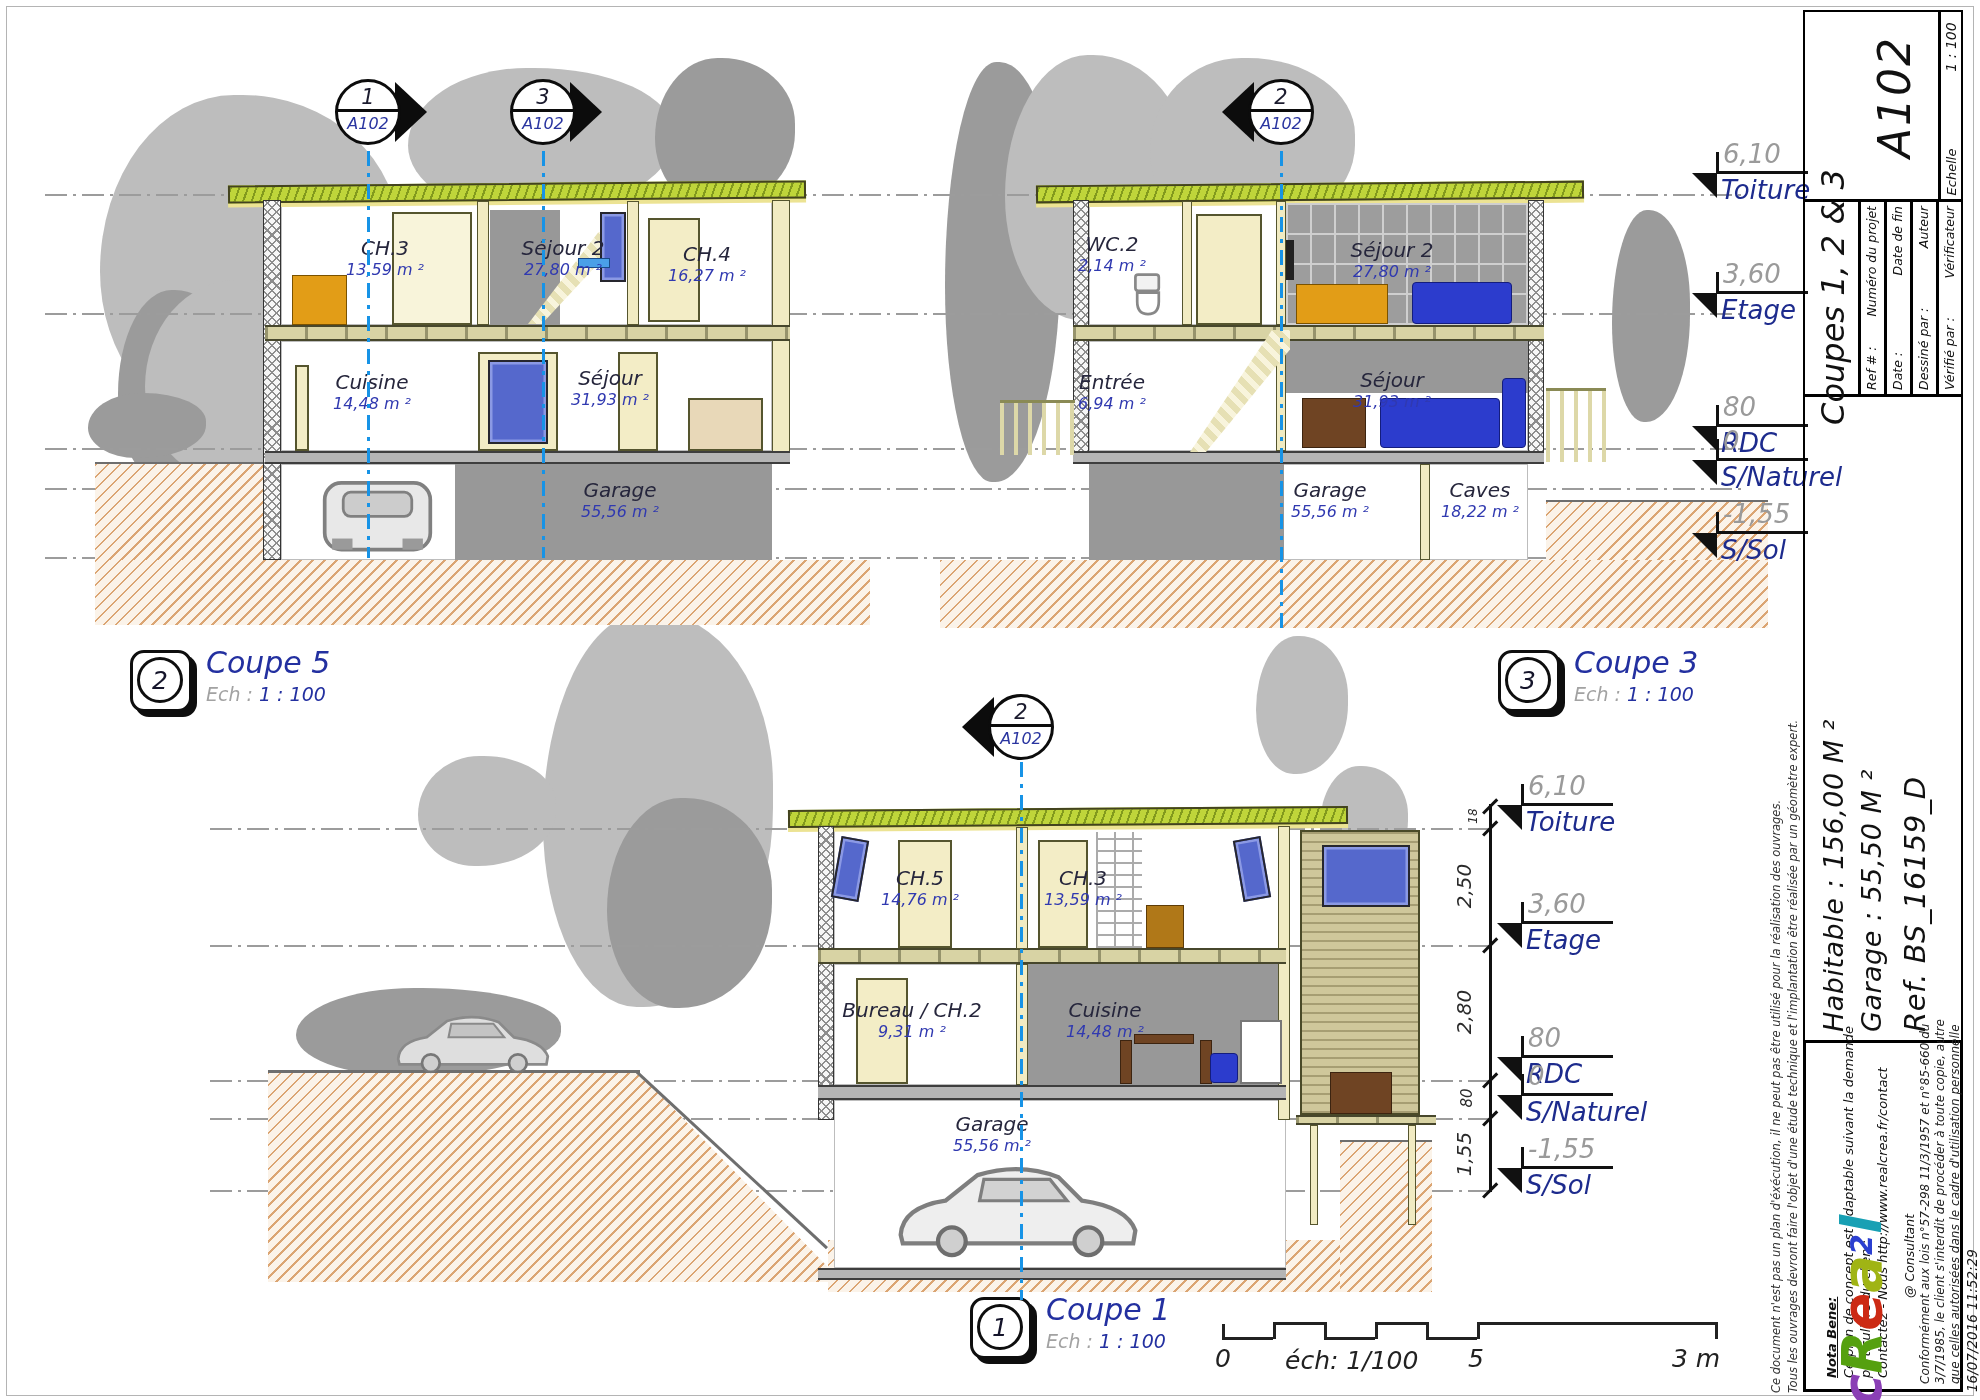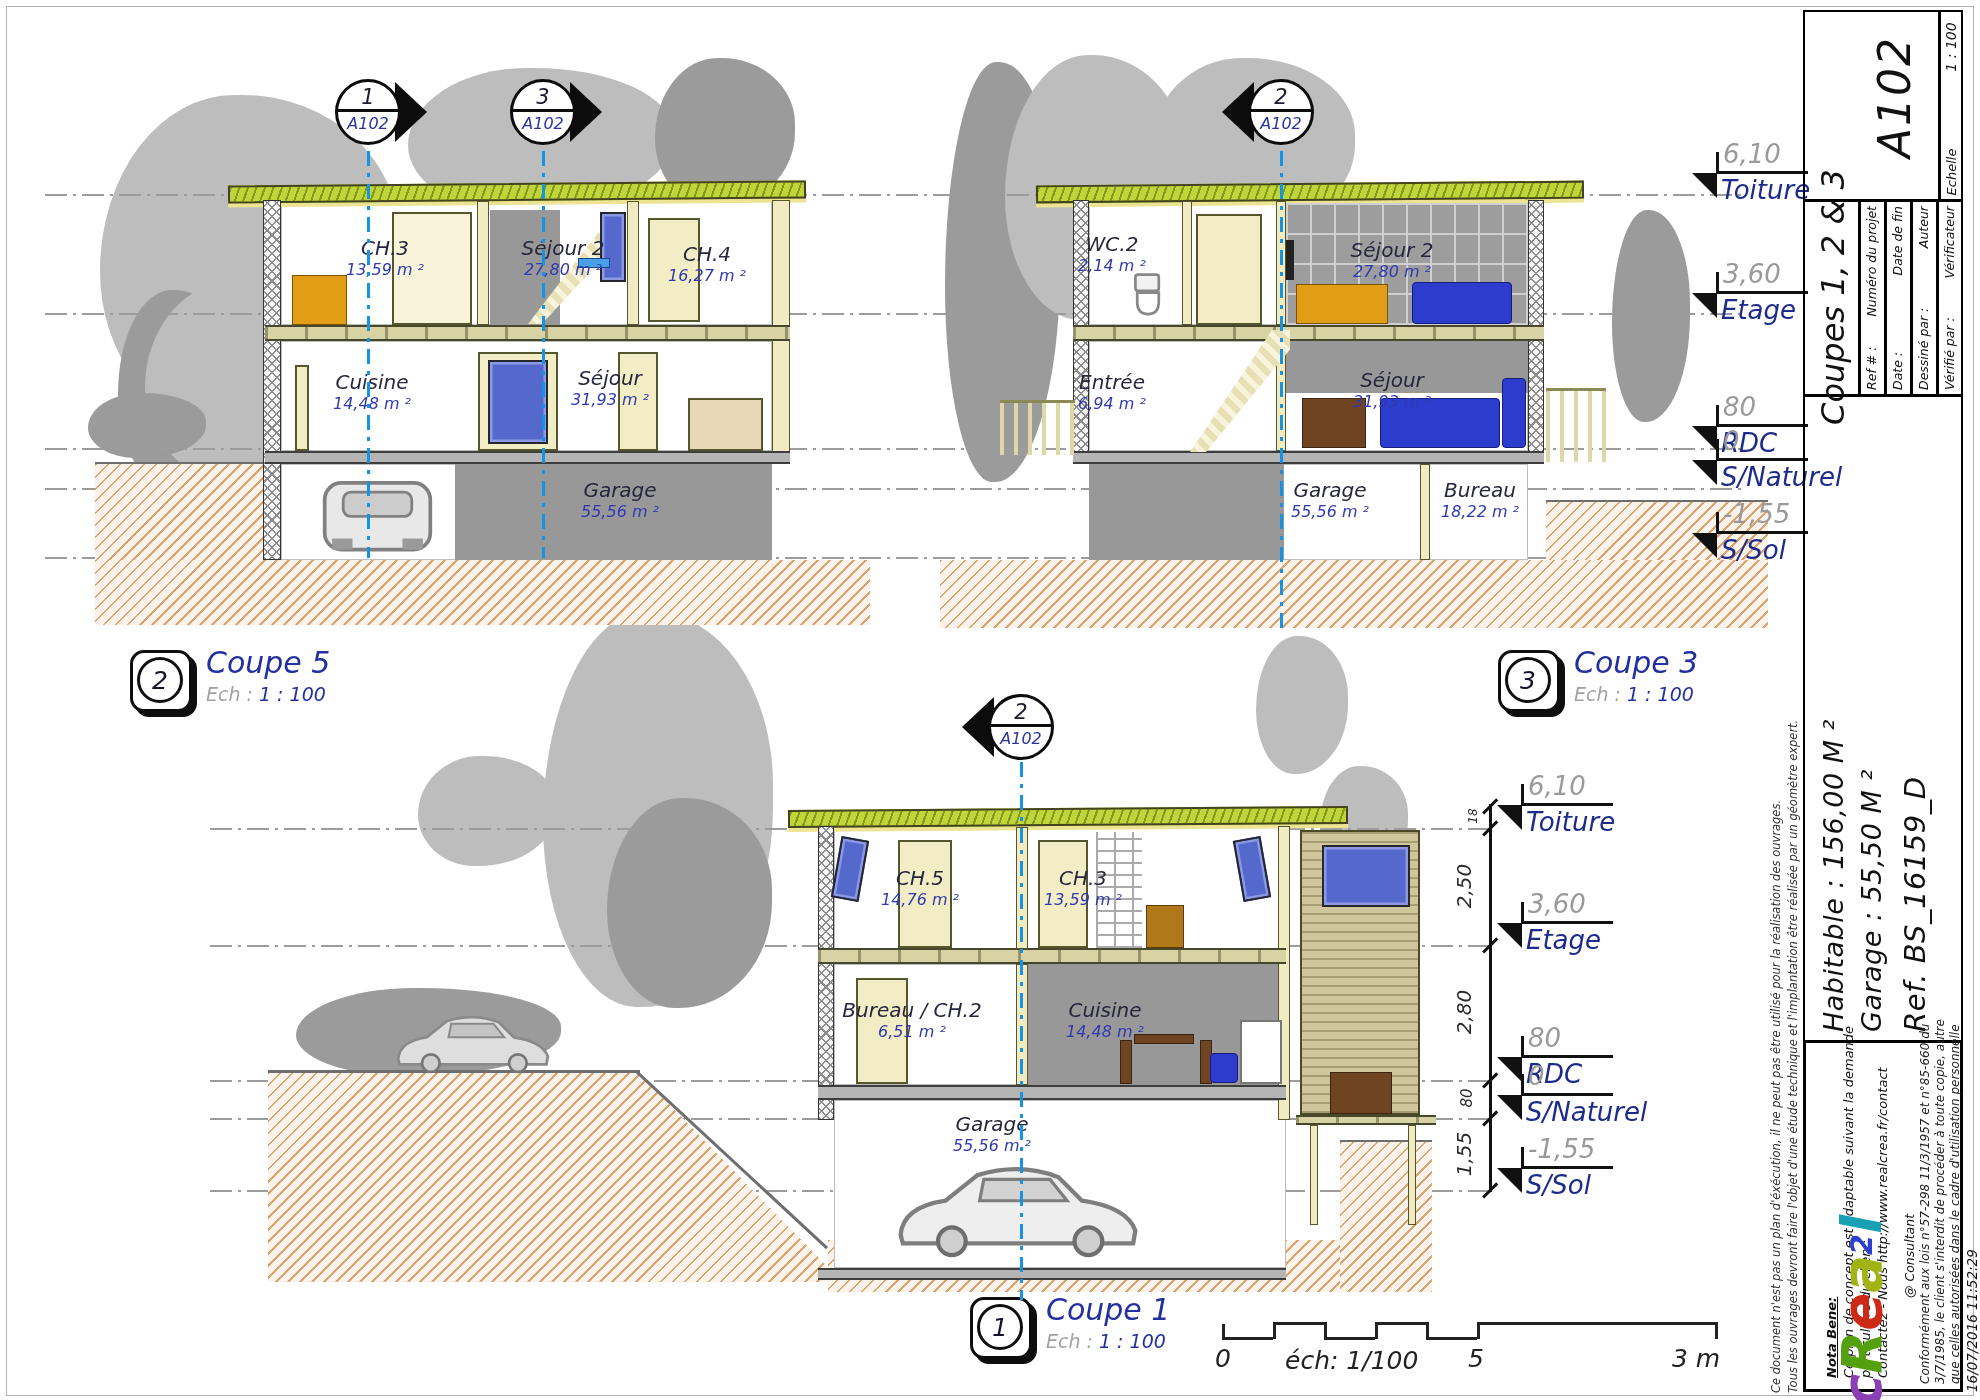--- a/index.html
+++ b/index.html
@@ -265,21 +265,21 @@
     </div>
   <div class="abs lbl" style="left:1392px;top:368px">
       <span class="nm">Séjour</span>
       <span class="ar">31,93 m ²</span>
     </div>
   <div class="abs lbl" style="left:1330px;top:478px">
       <span class="nm">Garage</span>
       <span class="ar">55,56 m ²</span>
     </div>
   <div class="abs lbl" style="left:1480px;top:478px">
-      <span class="nm">Bureau</span>
+      <span class="nm">Caves</span>
       <span class="ar">18,22 m ²</span>
     </div>
 
   <div class="abs cicon" style="left:1498px;top:650px">
       <div class="ci-in">
         <span>3</span>
       </div>
     </div>
   <div class="abs ctit" style="left:1574px;top:645px">
     <div class="ct1">Coupe 3</div>
@@ -399,21 +399,21 @@
   <div class="abs lbl" style="left:920px;top:866px">
       <span class="nm">CH.5</span>
       <span class="ar">14,76 m ²</span>
     </div>
   <div class="abs lbl" style="left:1083px;top:866px">
       <span class="nm">CH.3</span>
       <span class="ar">13,59 m ²</span>
     </div>
   <div class="abs lbl" style="left:912px;top:998px">
       <span class="nm">Bureau / CH.2</span>
-      <span class="ar">6,51 m ²</span>
+      <span class="ar">9,31 m ²</span>
     </div>
   <div class="abs lbl" style="left:1105px;top:998px">
       <span class="nm">Cuisine</span>
       <span class="ar">14,48 m ²</span>
     </div>
   <div class="abs lbl" style="left:992px;top:1112px">
       <span class="nm">Garage</span>
       <span class="ar">55,56 m ²</span>
     </div>
 

